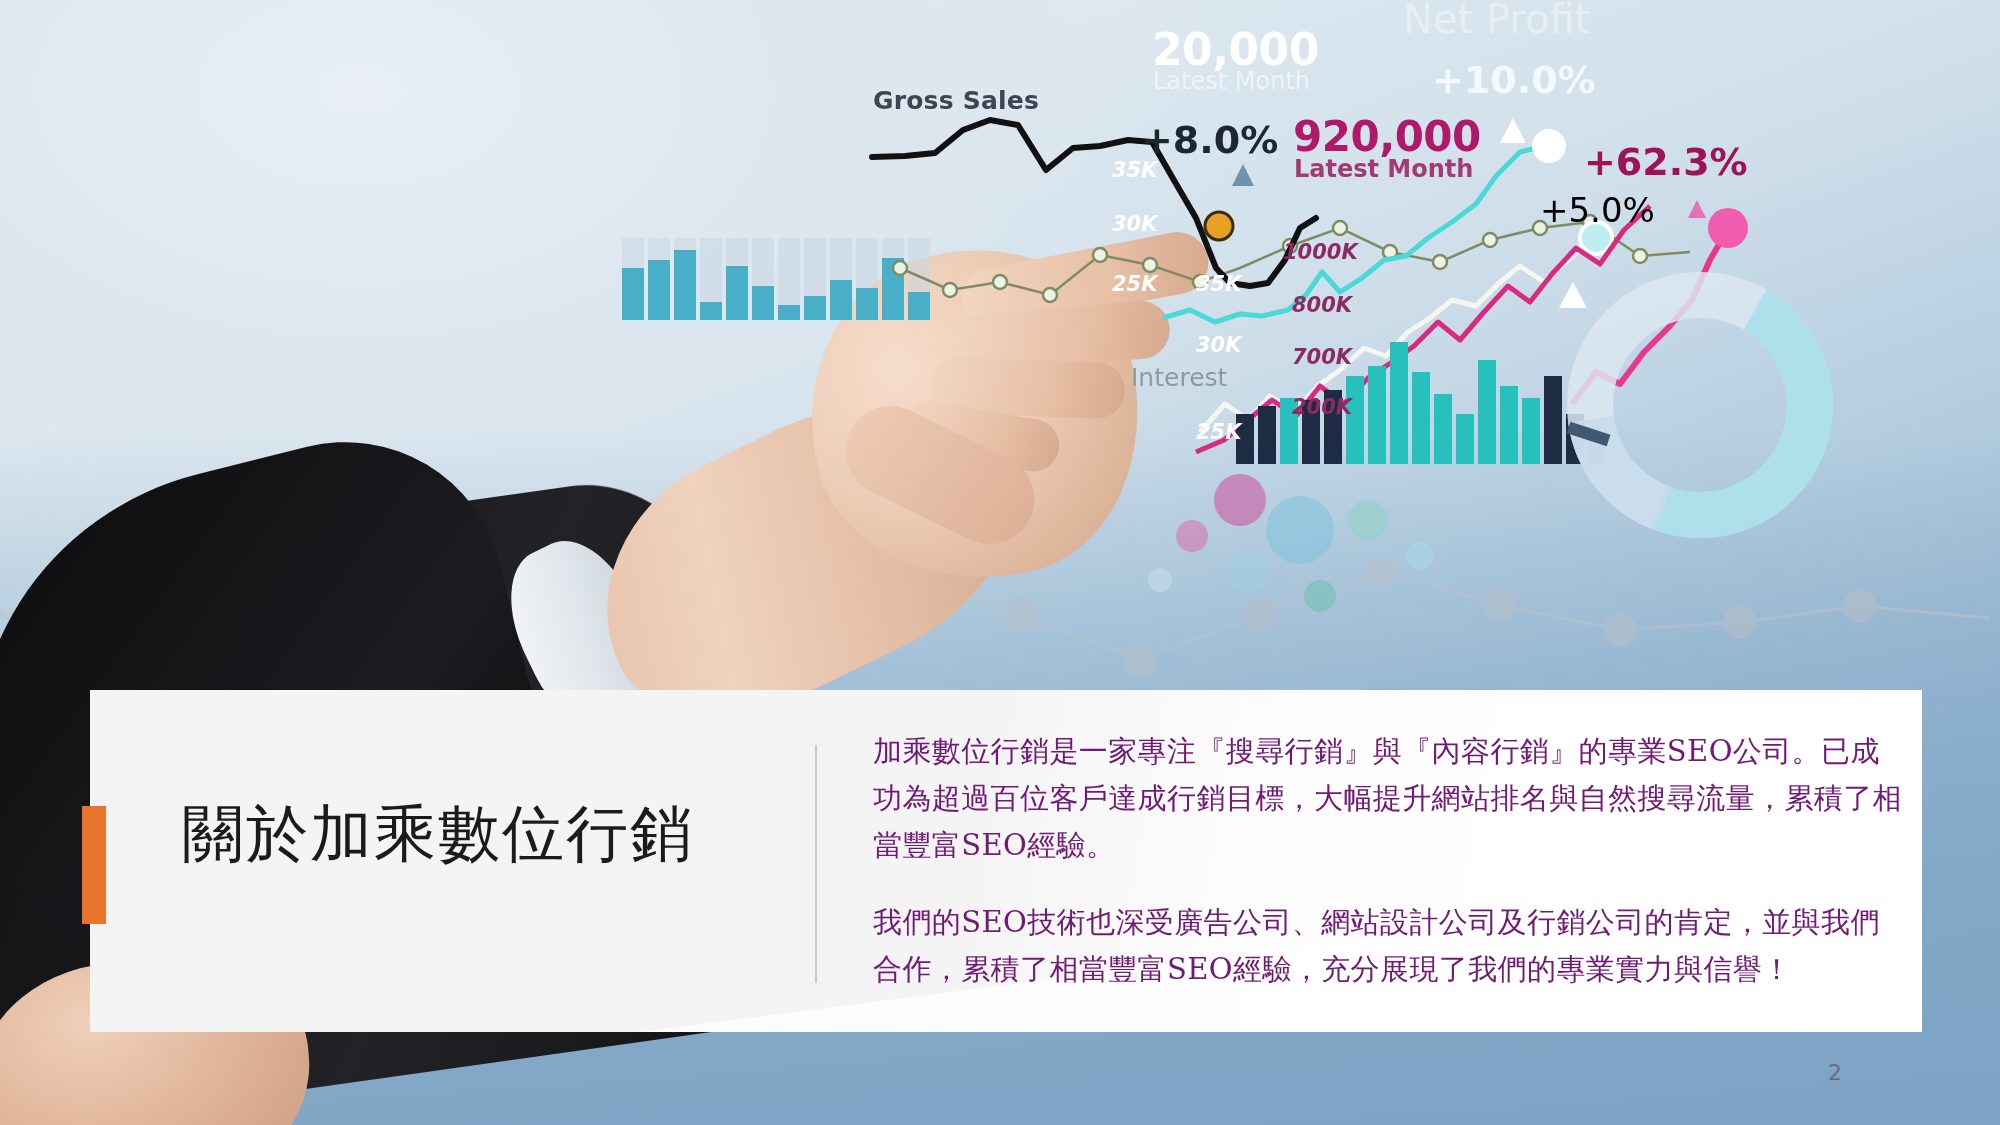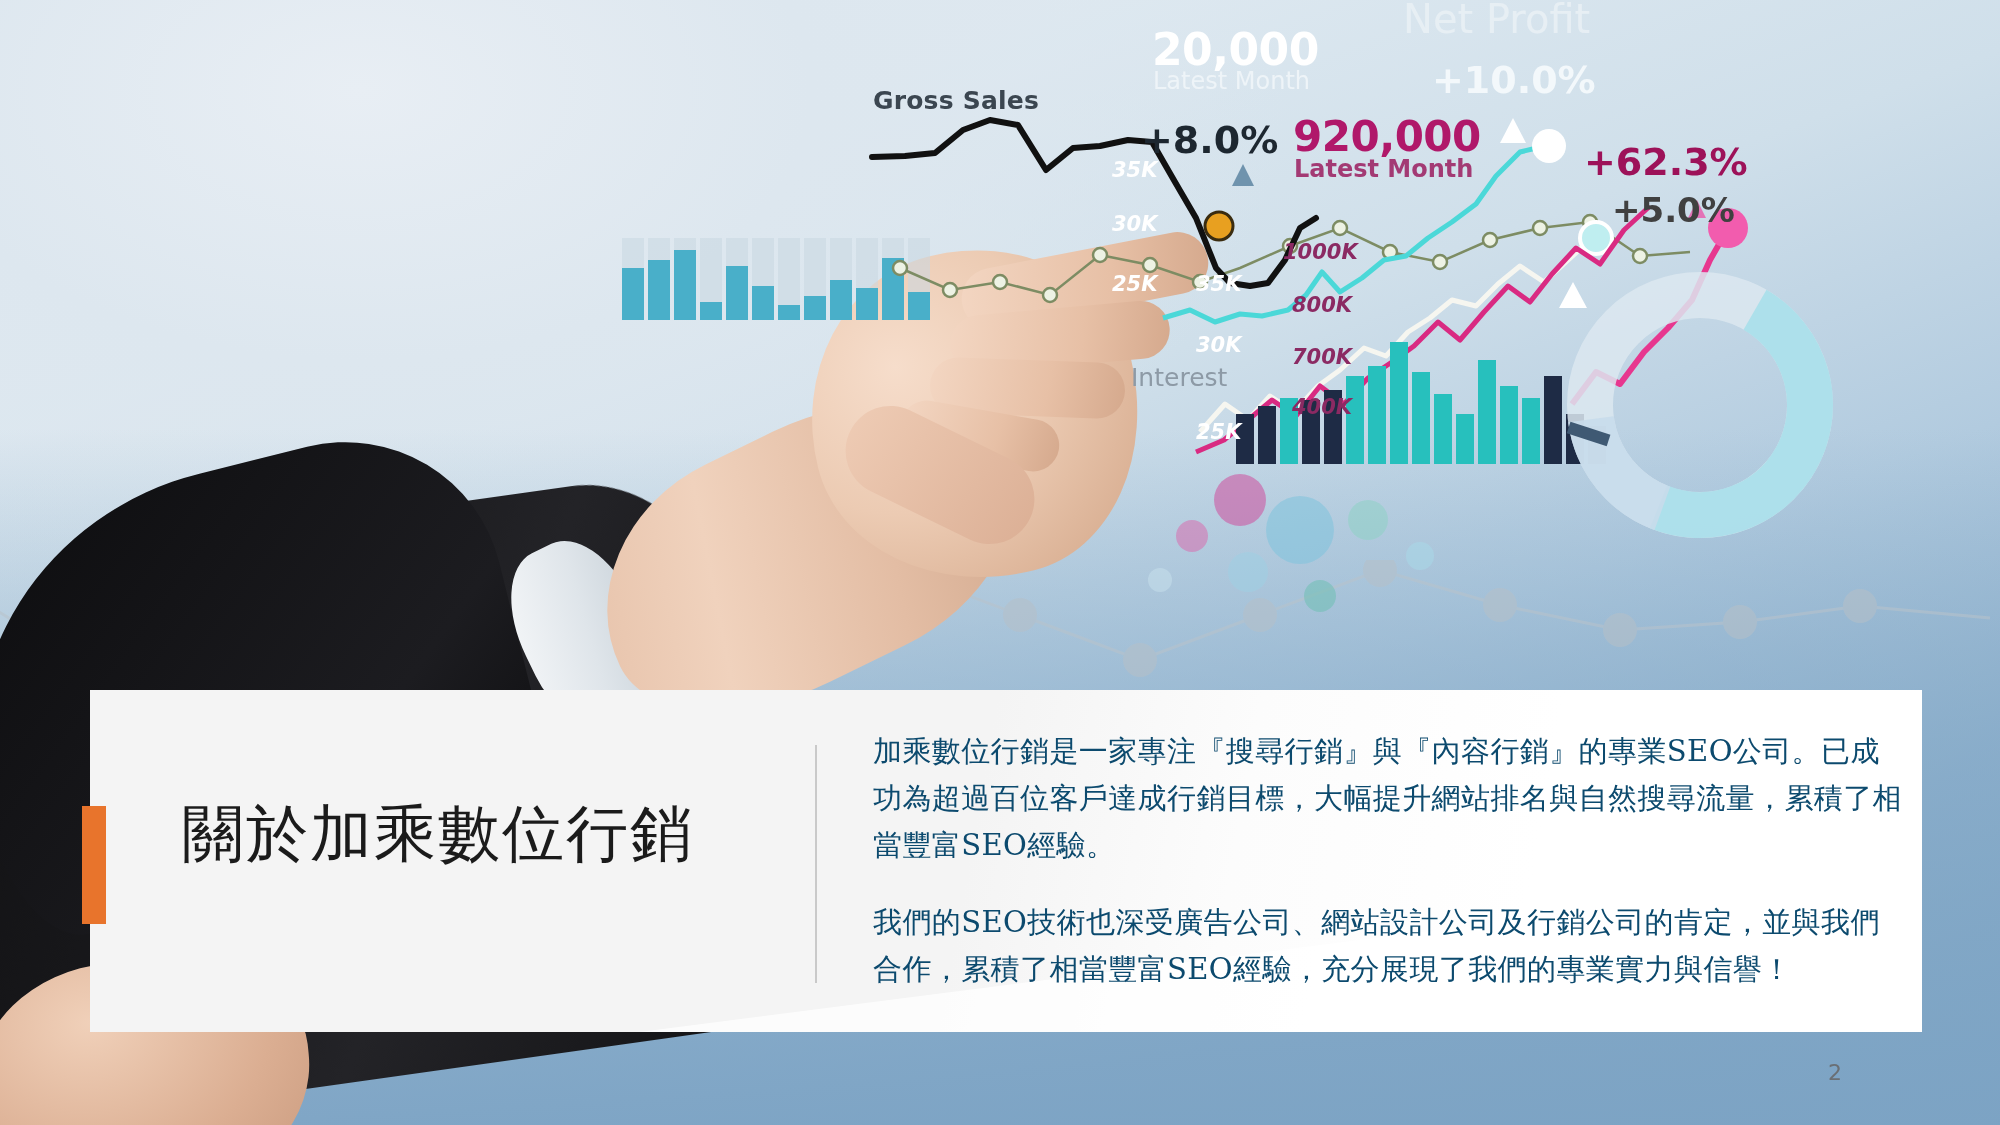--- a/index.html
+++ b/index.html
@@ -86,21 +86,21 @@
   .big-white{color:#ffffff;font-weight:700;}
   .lbl-20000{left:1152px;top:24px;font-size:44px;letter-spacing:-.5px;text-align:right;}
   .lbl-20000-sub{left:1153px;top:67px;font-size:24px;color:#eef4f8;font-weight:500;}
   .lbl-8{left:1141px;top:118px;font-size:38px;color:#1d2730;font-weight:800;}
 
   .lbl-netprofit{left:1403px;top:-4px;font-size:40px;color:#eaf1f6;font-weight:500;opacity:.85;}
   .lbl-10{left:1432px;top:58px;font-size:38px;color:#f3f8fb;font-weight:800;}
   .lbl-920000{left:1293px;top:112px;font-size:42px;color:#b0186a;font-weight:800;letter-spacing:-.5px;}
   .lbl-920000-sub{left:1294px;top:155px;font-size:24px;color:#a33a74;font-weight:600;}
   .lbl-205{left:1584px;top:140px;font-size:38px;color:#9d1259;font-weight:800;}
-  .lbl-5{left:1612px;top:190px;font-size:34px;color:#404040;font-weight:700;}
+  .lbl-5{left:1540px;top:190px;font-size:34px;color:#000000;font-weight:400;}
 
   .ax{position:absolute;font-family:"DejaVu Sans","Liberation Sans",sans-serif;font-weight:800;font-style:italic;}
   .ax-w{color:#ffffff;}
   .ax-m{color:#8b2a63;}
   .a35a{left:1112px;top:158px;font-size:21px;}
   .a30a{left:1112px;top:212px;font-size:21px;}
   .a25a{left:1112px;top:272px;font-size:21px;}
   .a35b{left:1196px;top:272px;font-size:21px;}
   .a30b{left:1196px;top:333px;font-size:21px;}
   .a25b{left:1196px;top:420px;font-size:21px;}
@@ -125,21 +125,21 @@
     position:absolute;left:182px;top:800px;width:600px;
     font-family:"DejaVu Serif","Liberation Serif",serif;
     font-size:62px;line-height:1.1;color:#1b1b1b;font-weight:400;letter-spacing:2px;
   }
 
   .divider{position:absolute;left:815px;top:745px;width:2px;height:238px;background:#c9c9c9;}
 
   .body{
     position:absolute;left:873px;top:728px;width:1030px;
     font-family:"DejaVu Serif","Liberation Serif",serif;
-    font-size:29px;line-height:1.62;color:#0c4a6e;letter-spacing:.4px;
+    font-size:29px;line-height:1.62;color:#701a75;letter-spacing:.4px;
   }
   .body p{margin:0 0 30px 0;}
   .body p:last-child{margin-bottom:0;}
 
   .pagenum{
     position:absolute;left:1828px;top:1060px;
     font-family:"DejaVu Sans","Liberation Sans",sans-serif;
     font-size:22px;color:#6a6f74;
   }
 </style>
@@ -327,21 +327,21 @@
 
     <div class="ax ax-w a35a">35K</div>
     <div class="ax ax-w a30a">30K</div>
     <div class="ax ax-w a25a">25K</div>
     <div class="ax ax-w a35b">35K</div>
     <div class="ax ax-w a30b">30K</div>
     <div class="ax ax-w a25b">25K</div>
     <div class="ax ax-m m1000">1000K</div>
     <div class="ax ax-m m800">800K</div>
     <div class="ax ax-m m600">700K</div>
-    <div class="ax ax-m m400">400K</div>
+    <div class="ax ax-m m400">200K</div>
   </div>
 
   <div class="card-white"></div>
   <div class="card-tilt"></div>
 
   <div class="accent-bar"></div>
 
   <div class="title">關於加乘數位行銷</div>
 
   <div class="divider"></div>

